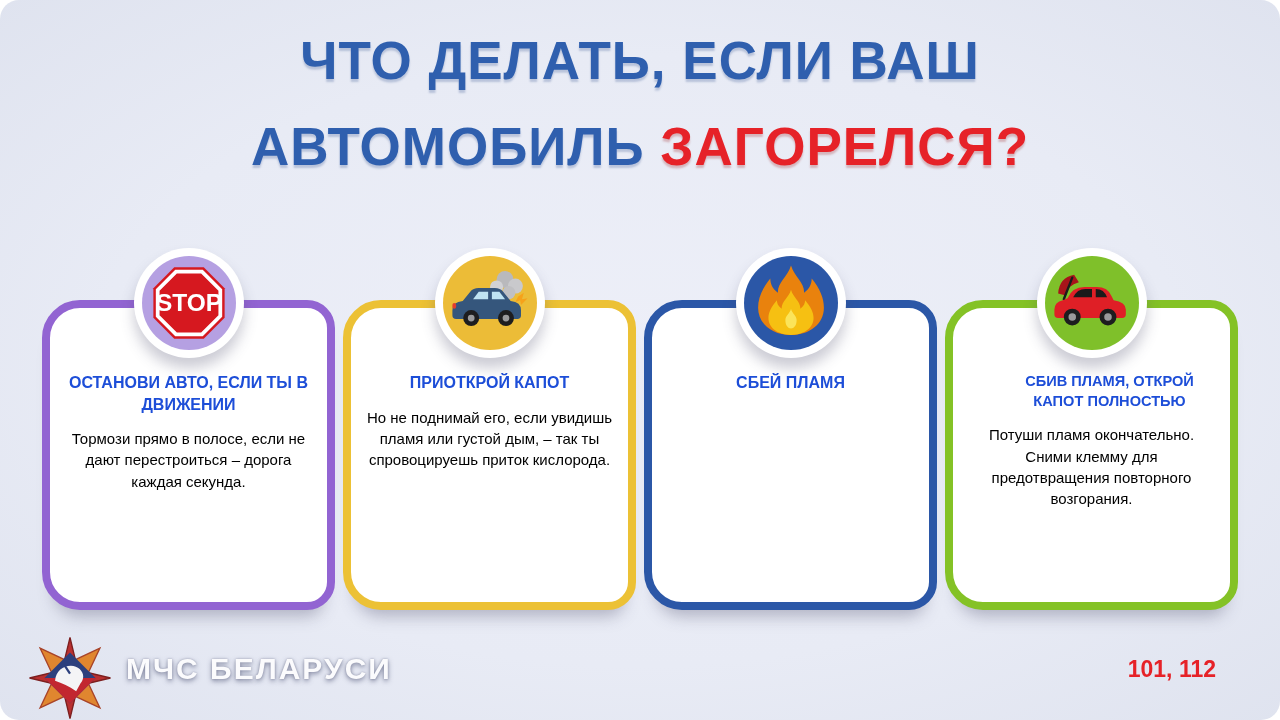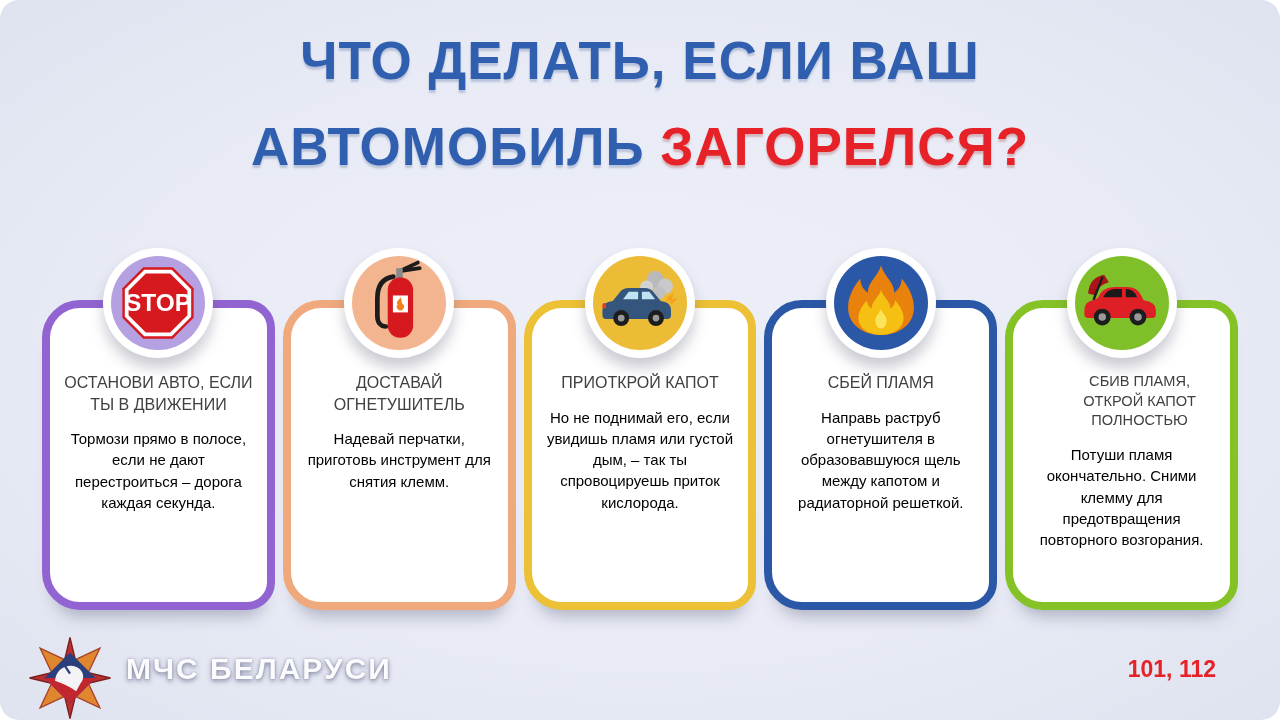--- a/index.html
+++ b/index.html
@@ -49,21 +49,21 @@
   }
   .icon-inner{
     width:94px;height:94px;border-radius:50%;
     background:var(--iconbg,#ccc);
     overflow:hidden;
     display:flex;align-items:center;justify-content:center;
   }
   .icon-inner svg{width:94px;height:94px;display:block;}
   .card-title{
     margin:0 0 13px;
-    font-size:16px;font-weight:normal;color:#404040;line-height:1.35;
+    font-size:16px;font-weight:bold;color:#1d4ed8;line-height:1.35;
   }
   .card.small-title .card-title{font-size:14.6px;margin-left:36px;}
   .card-body{
     margin:0;
     font-size:15px;color:#000000;line-height:1.42;
   }
   
   .logo{position:absolute;left:26px;top:634px;width:88px;height:84px;}
   .org-name{
     position:absolute;left:126px;top:652px;margin:0;
@@ -93,36 +93,20 @@
             <polygon points="34.3,12.1 65.7,12.1 87.9,34.3 87.9,65.7 65.7,87.9 34.3,87.9 12.1,65.7 12.1,34.3" fill="#d6181f"></polygon>
             <polygon points="36.2,16.7 63.8,16.7 83.3,36.2 83.3,63.8 63.8,83.3 36.2,83.3 16.7,63.8 16.7,36.2" fill="none" stroke="#fff" stroke-width="4"></polygon>
             <text x="50" y="59" font-size="26" font-weight="bold" fill="#fff" text-anchor="middle" font-family="Liberation Sans, sans-serif">STOP</text>
           </svg>
         </div>
       </div>
       <h3 class="card-title">ОСТАНОВИ АВТО, ЕСЛИ ТЫ В ДВИЖЕНИИ</h3>
       <p class="card-body">Тормози прямо в полосе, если не дают перестроиться – дорога каждая секунда.</p>
     </div>
 
-    <div class="card" style="--accent: #f0a97c; --iconbg: #f3b590;">
-      <div class="icon-wrap">
-        <div class="icon-inner">
-          <svg viewBox="0 0 100 100" aria-hidden="true">
-            <path d="M44,22 C31,24 27,34 27,45 V64 c0,7 4,11 9,11" fill="none" stroke="#1c1c1c" stroke-width="5" stroke-linecap="round"></path>
-            <path d="M51,16 L70,7 M51,16 L72,13" stroke="#1c1c1c" stroke-width="4" stroke-linecap="round"></path>
-            <rect x="47" y="13" width="7" height="11" fill="#8a8a8a"></rect>
-            <rect x="38" y="23" width="27" height="64" rx="13" fill="#d6181f"></rect>
-            <rect x="43.5" y="42" width="16" height="18" fill="#fff"></rect>
-            <path d="M51.5,44 c2.5,3.5 0,5 3,7.5 c2.5,2.5 -0.5,6.5 -3,6.5 c-2.5,0 -5.5,-4 -3,-6.5 c-2,-2.5 1,-4 3,-7.5z" fill="#f2811d"></path>
-          </svg>
-        </div>
-      </div>
-      <h3 class="card-title">ДОСТАВАЙ ОГНЕТУШИТЕЛЬ</h3>
-      <p class="card-body">Надевай перчатки, приготовь инструмент для снятия клемм.</p>
-    </div>
 
     <div class="card" style="--accent: #ecc135; --iconbg: #ecbc37;">
       <div class="icon-wrap">
         <div class="icon-inner">
           <svg viewBox="0 0 100 100" aria-hidden="true">
             <circle cx="66" cy="25" r="9" fill="#b9b9bc"></circle>
             <circle cx="77" cy="32" r="8" fill="#c9c9cc"></circle>
             <circle cx="57" cy="33" r="7" fill="#d2d2d5"></circle>
             <circle cx="70" cy="39" r="7" fill="#c0c0c3"></circle>
             <path d="M80,43 l6,-4 -2,7 6,-1 -7,7 -1,-5 -5,2z" fill="#f6a21a"></path>
@@ -145,21 +129,20 @@
       <div class="icon-wrap">
         <div class="icon-inner">
           <svg viewBox="0 0 100 100" aria-hidden="true">
             <path d="M50,10 c4,13 14,17 14,29 c6,-4 8,-10 8,-15 c9,11 13,21 13,31 c0,17 -15,29 -35,29 c-20,0 -35,-12 -35,-29 c0,-10 4,-20 13,-31 c0,5 2,11 8,15 c0,-12 10,-16 14,-29z" fill="#e9820d"></path>
             <path d="M50,36 c2,8 10,12 10,20 c4,-3 5,-6 5,-9 c6,7 9,13 9,19 c0,11 -11,18 -24,18 c-13,0 -24,-7 -24,-18 c0,-6 3,-12 9,-19 c0,3 1,6 5,9 c0,-8 8,-12 10,-20z" fill="#f6c012"></path>
             <path d="M50,56 c1,5 6,7 6,12 c0,6 -3,9 -6,9 c-3,0 -6,-3 -6,-9 c0,-5 5,-7 6,-12z" fill="#fbe45a"></path>
           </svg>
         </div>
       </div>
       <h3 class="card-title">СБЕЙ ПЛАМЯ</h3>
-      <p class="card-body">Направь раструб огнетушителя в образовавшуюся щель между капотом и радиаторной решеткой.</p>
     </div>
 
     <div class="card small-title" style="--accent: #84c226; --iconbg: #7fc02a;">
       <div class="icon-wrap">
         <div class="icon-inner">
           <svg viewBox="0 0 100 100" aria-hidden="true">
             <path d="M14,40 q1,-17 17,-20 l5,8 q-12,3 -14,14z" fill="#a8141a"></path>
             <path d="M20,46 l9,-23" stroke="#1c1c1c" stroke-width="2.5" stroke-linecap="round"></path>
             <path d="M10,57 q0,-8 9,-10 l5,-2 q5,-12 18,-12 h13 q12,0 16,10 l2,4 q13,2 13,10 v5 q0,4 -4,4 h-68 q-4,0 -4,-4z" fill="#df1f26"></path>
             <path d="M30,44 q4,-9 13,-9 h7 v9z" fill="#1a1a1a"></path>

